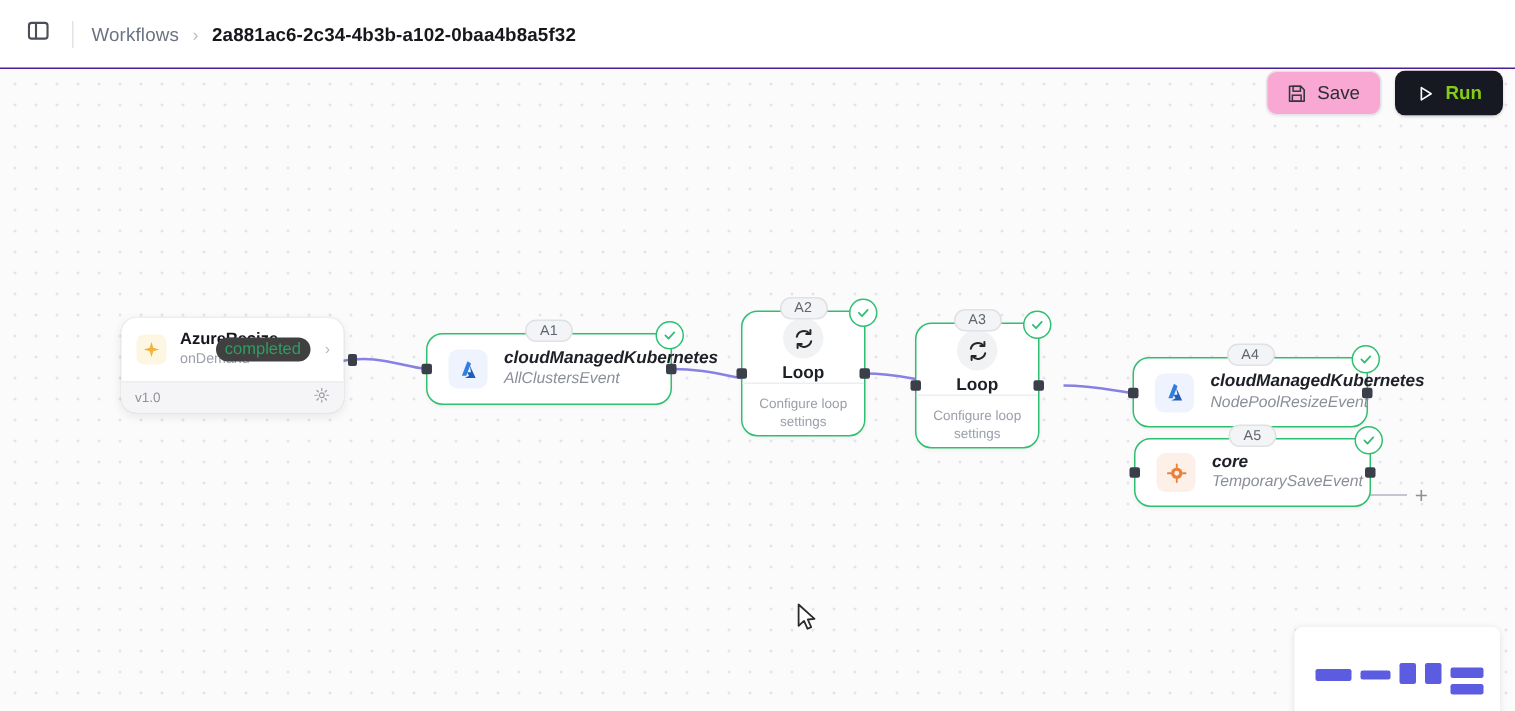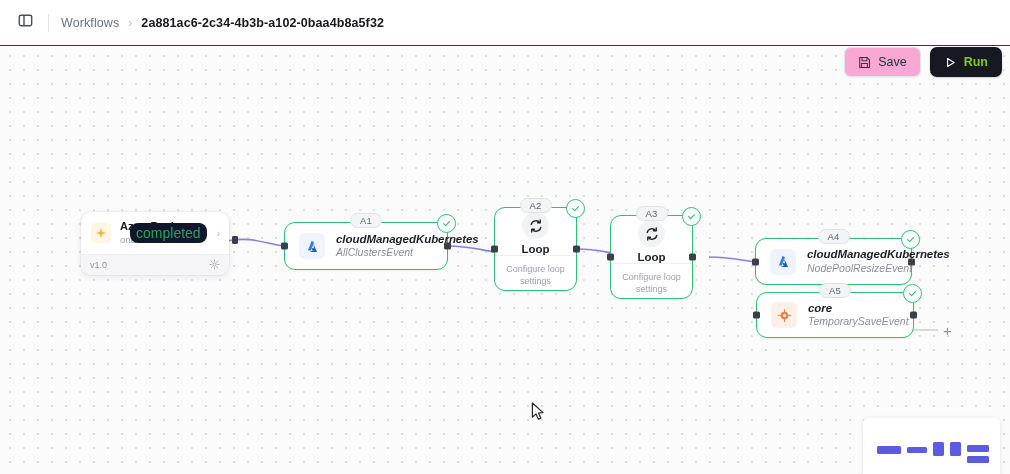--- a/index.html
+++ b/index.html
@@ -269,23 +269,23 @@
     font-weight: 700;
     color: #15171c;
     line-height: 1.25;
   }
   .trig-sub {
     font-size: 9.5px;
     color: #9ca0aa;
     line-height: 1.3;
   }
   .badge {
-    background: #0f172a;
+    background: #404040;
     color: #2f9d63;
-    font-size: 14px;
+    font-size: 11px;
     padding: 2px 6px;
     border-radius: 8px;
     white-space: nowrap;
     flex: 0 0 auto;
   }
   .chev { color: #b3b7c0; font-size: 10px; flex: 0 0 auto; padding-left: 1px; }
   .trig-foot {
     background: #f5f5f7;
     border-top: 1px solid #eeeef1;
     height: 21px;

